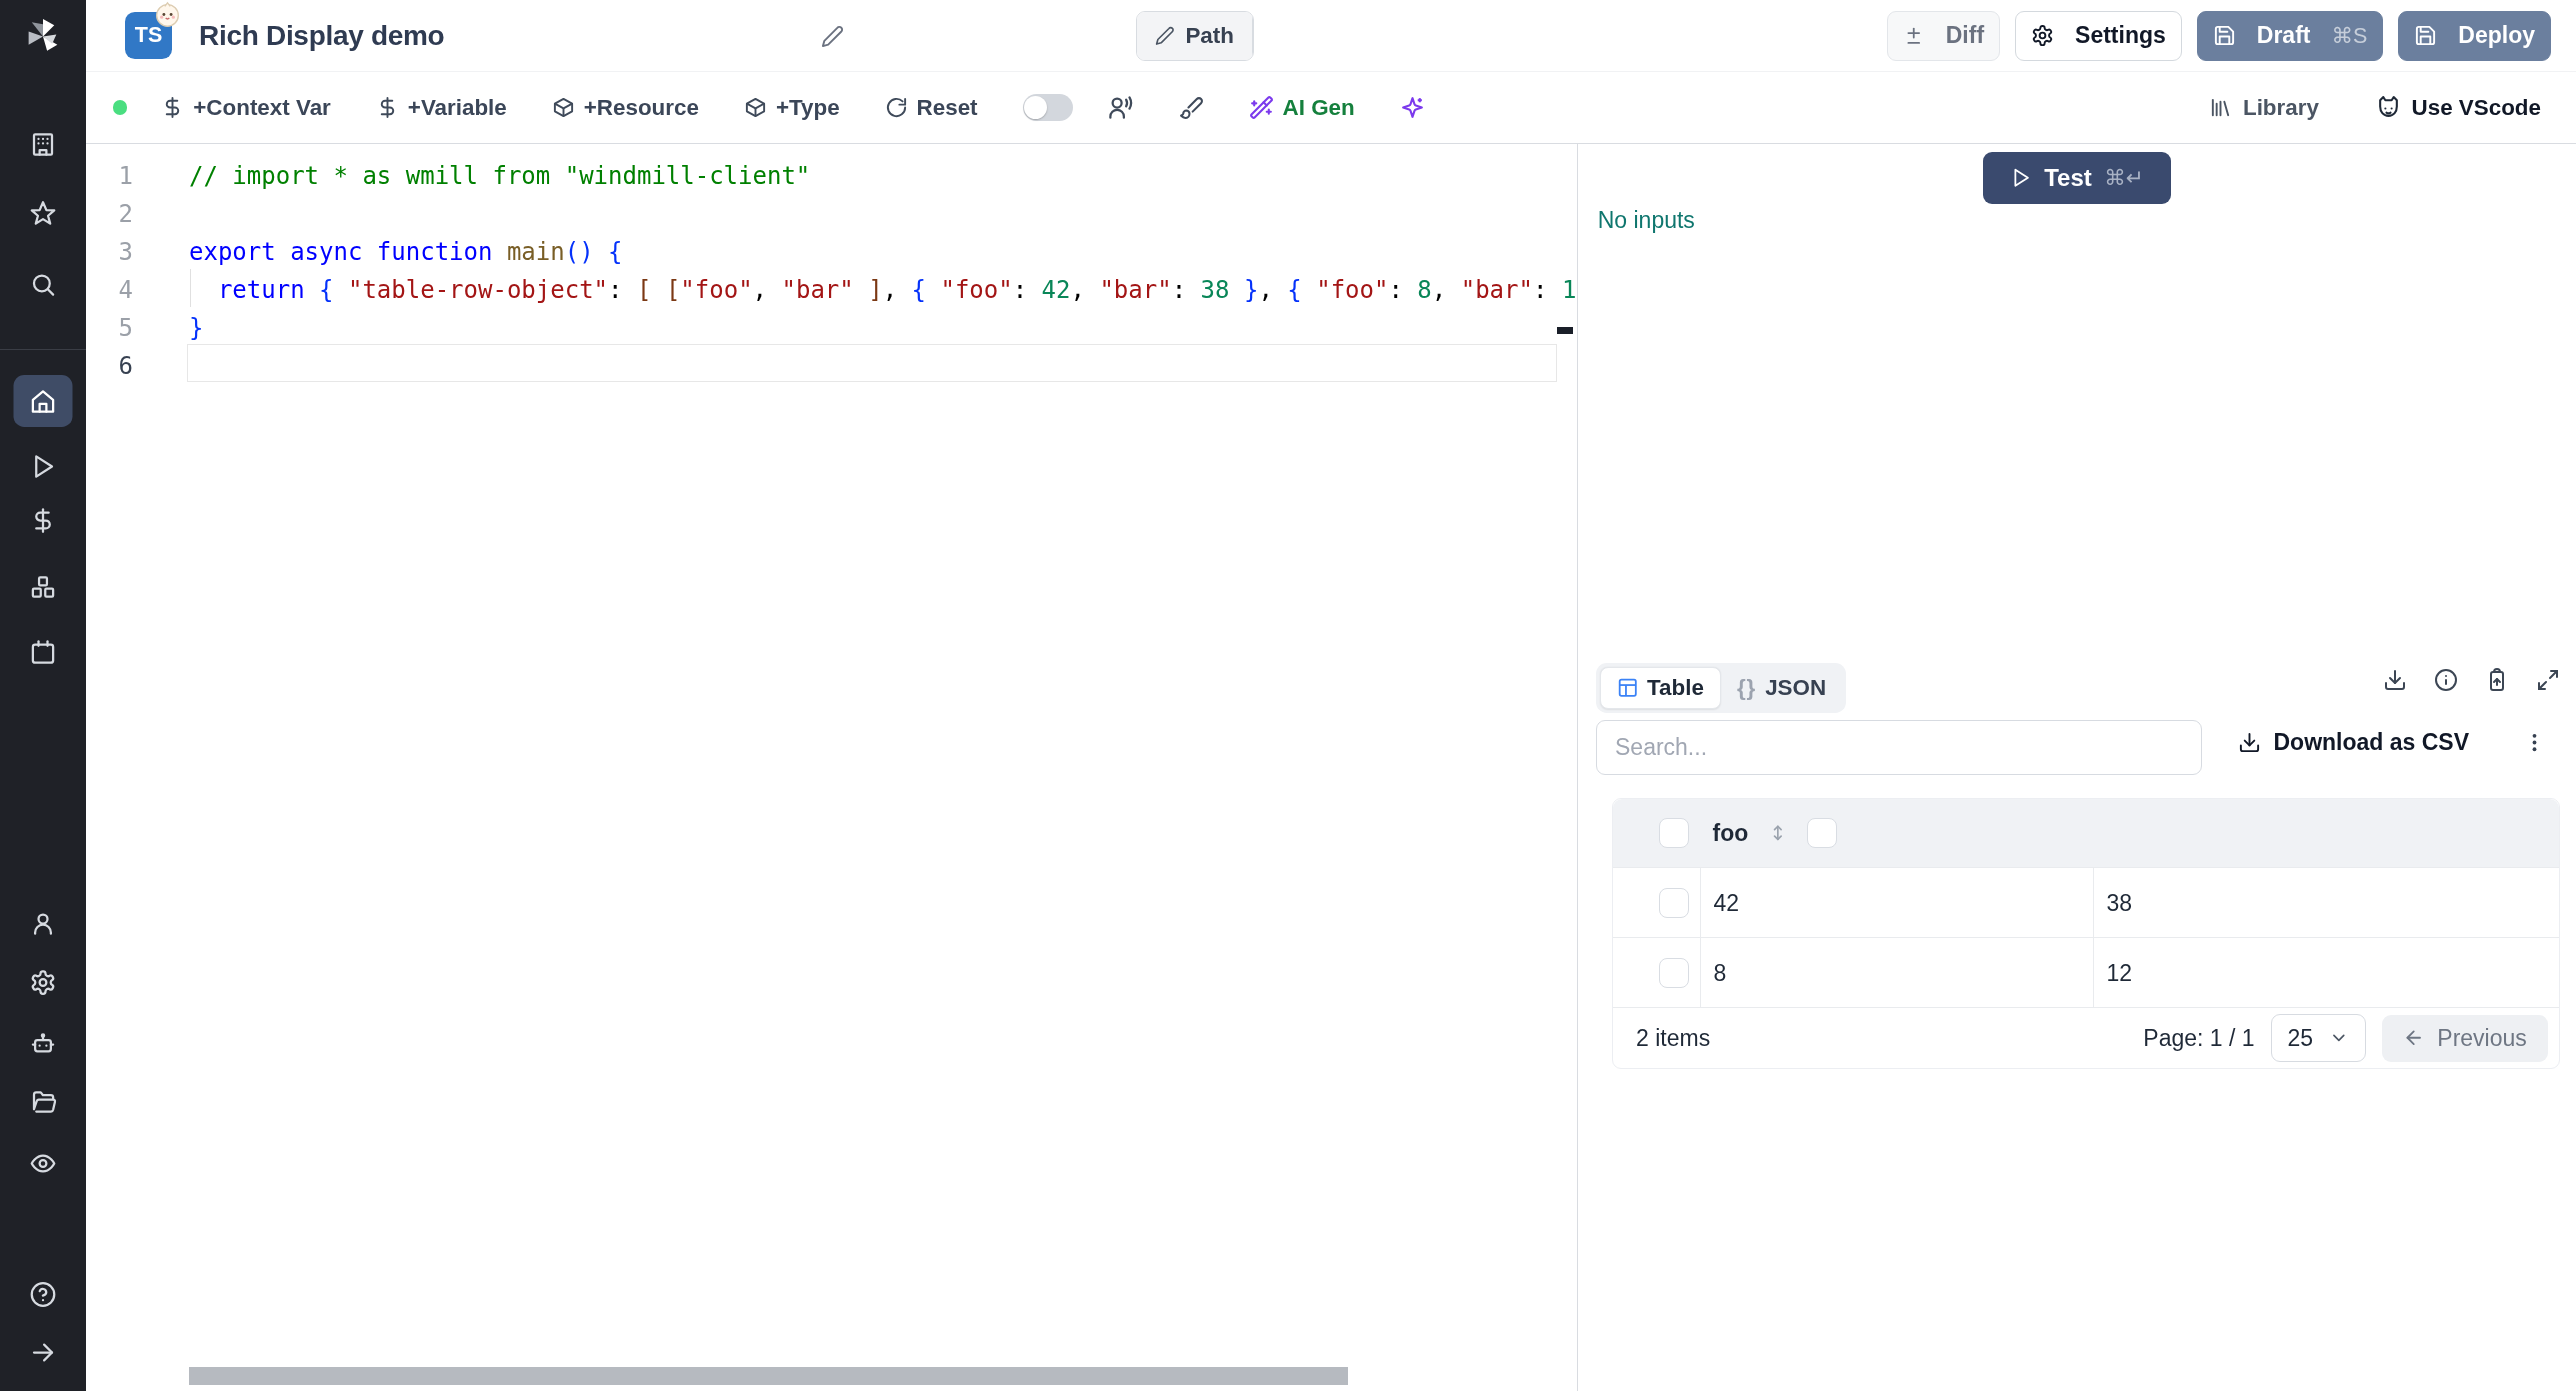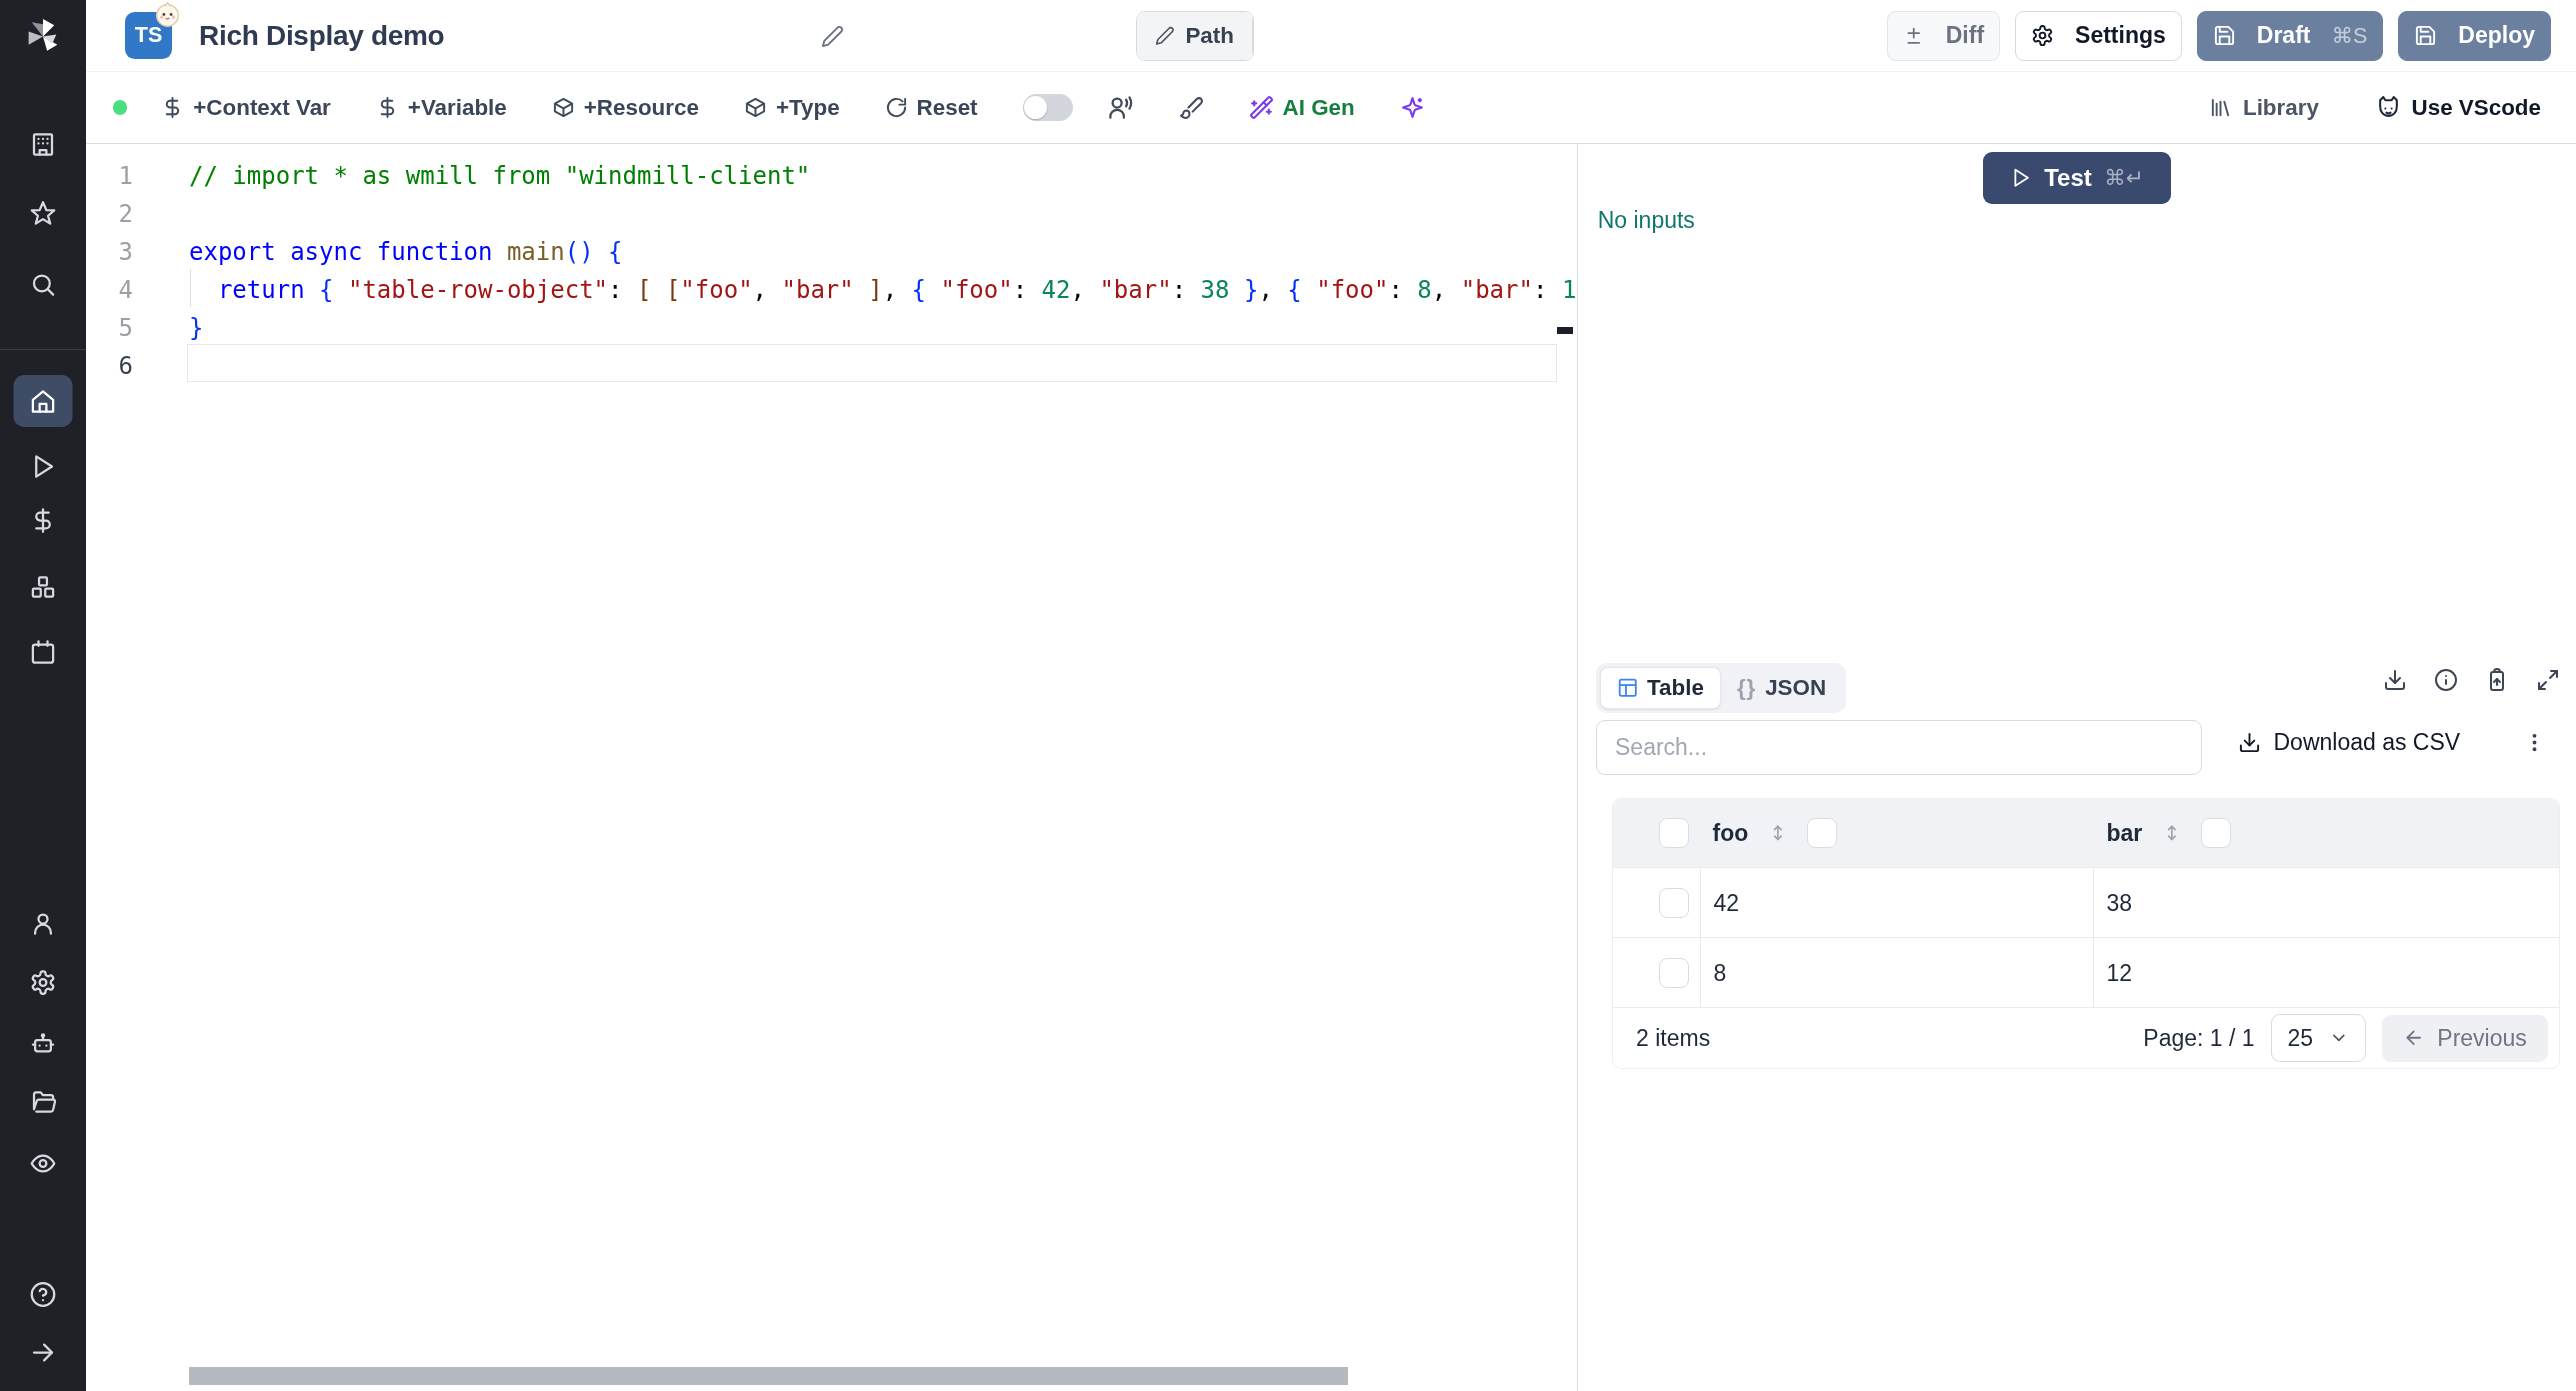--- a/index.html
+++ b/index.html
@@ -83,21 +83,21 @@
   .chips-row{position:absolute;left:18px;top:519px;display:flex;align-items:center}
   .chip-group{display:flex;align-items:center;background:#f0f2f5;border-radius:10.7px;padding:3.6px}
   .chip{display:flex;align-items:center;gap:9px;font-size:22.4px;font-weight:bold;padding:7.2px 16px;border-radius:8px;color:#374151}
   .chip.selected{background:#fff;border:0.9px solid #e4e7eb;box-shadow:0 0.9px 1.8px rgba(0,0,0,.08);color:#1f2937}
   .json-glyph{color:#9ca3af;font-weight:bold;font-size:22.4px;letter-spacing:0.9px}
   .result-icons{position:absolute;right:16px;top:524px;display:flex;gap:27px;color:#3c4654}
   .search-row{position:absolute;left:0;right:0;top:576px;height:55px}
   .search-input{position:absolute;left:18px;top:0;width:606px;height:55px;border:1.8px solid #d7dbe1;border-radius:9px;
                 font-size:23px;padding:8px 18px;color:#1f2937;font-family:"Liberation Sans",sans-serif;outline:none}
   .search-input::placeholder{color:#a1a7b3}
-  .csv-group{position:absolute;left:660px;top:9px;display:flex;align-items:center;gap:12.5px;font-size:23px;font-weight:400;color:#111827}
+  .csv-group{position:absolute;left:660px;top:9px;display:flex;align-items:center;gap:12.5px;font-size:23px;font-weight:700;color:#111827}
   .kebab{position:absolute;right:30px;top:10.7px;color:#374151}
 
   .rtable{position:absolute;left:34px;right:16px;top:654px;border:0.9px solid #eceef2;border-radius:9px}
   .thead{display:grid;grid-template-columns:87px 393px 1fr;height:68px;background:#f0f2f5;border-radius:9px 9px 0 0;align-items:center}
   .trow{display:grid;grid-template-columns:87px 393px 1fr;height:70px;align-items:center;border-top:0.9px solid #e9ebee;background:#fff}
   .tc-check{padding-left:46px}
   .cbx{display:inline-block;width:30px;height:30px;border:1.8px solid #d9dde3;border-radius:8px;background:#fff;vertical-align:middle}
   .th-cell{display:flex;align-items:center;gap:19.7px;padding-left:12.5px;font-size:23px;font-weight:bold;color:#1f2937}
   .th-cell.bar{padding-left:13.4px}
   .td{font-size:23px;color:#1f2937;padding-left:12.5px;height:70px;display:flex;align-items:center}
@@ -481,29 +481,20 @@
                 <circle cx="12" cy="19" r="2"></circle>
               </svg>
           </span>
         </div>
 
         <div class="rtable">
           <div class="thead">
             <div class="tc-check"><span class="cbx"></span></div>
             <div class="th-cell">
               <span>foo</span>
-              <svg class="sort-icon" width="19.7" height="19.7" viewBox="0 0 24 24" fill="none" stroke="currentColor" stroke-width="2" stroke-linecap="round" stroke-linejoin="round">
-                  <path d="M12 4v16"></path>
-                  <path d="m8 8 4-4 4 4"></path>
-                  <path d="m8 16 4 4 4-4"></path>
-                </svg>
-              <span class="cbx"></span>
-            </div>
-            <div class="th-cell bar">
-              <span>bar</span>
               <svg class="sort-icon" width="19.7" height="19.7" viewBox="0 0 24 24" fill="none" stroke="currentColor" stroke-width="2" stroke-linecap="round" stroke-linejoin="round">
                   <path d="M12 4v16"></path>
                   <path d="m8 8 4-4 4 4"></path>
                   <path d="m8 16 4 4 4-4"></path>
                 </svg>
               <span class="cbx"></span>
             </div>
           </div>
           <div>
               <div class="trow">

